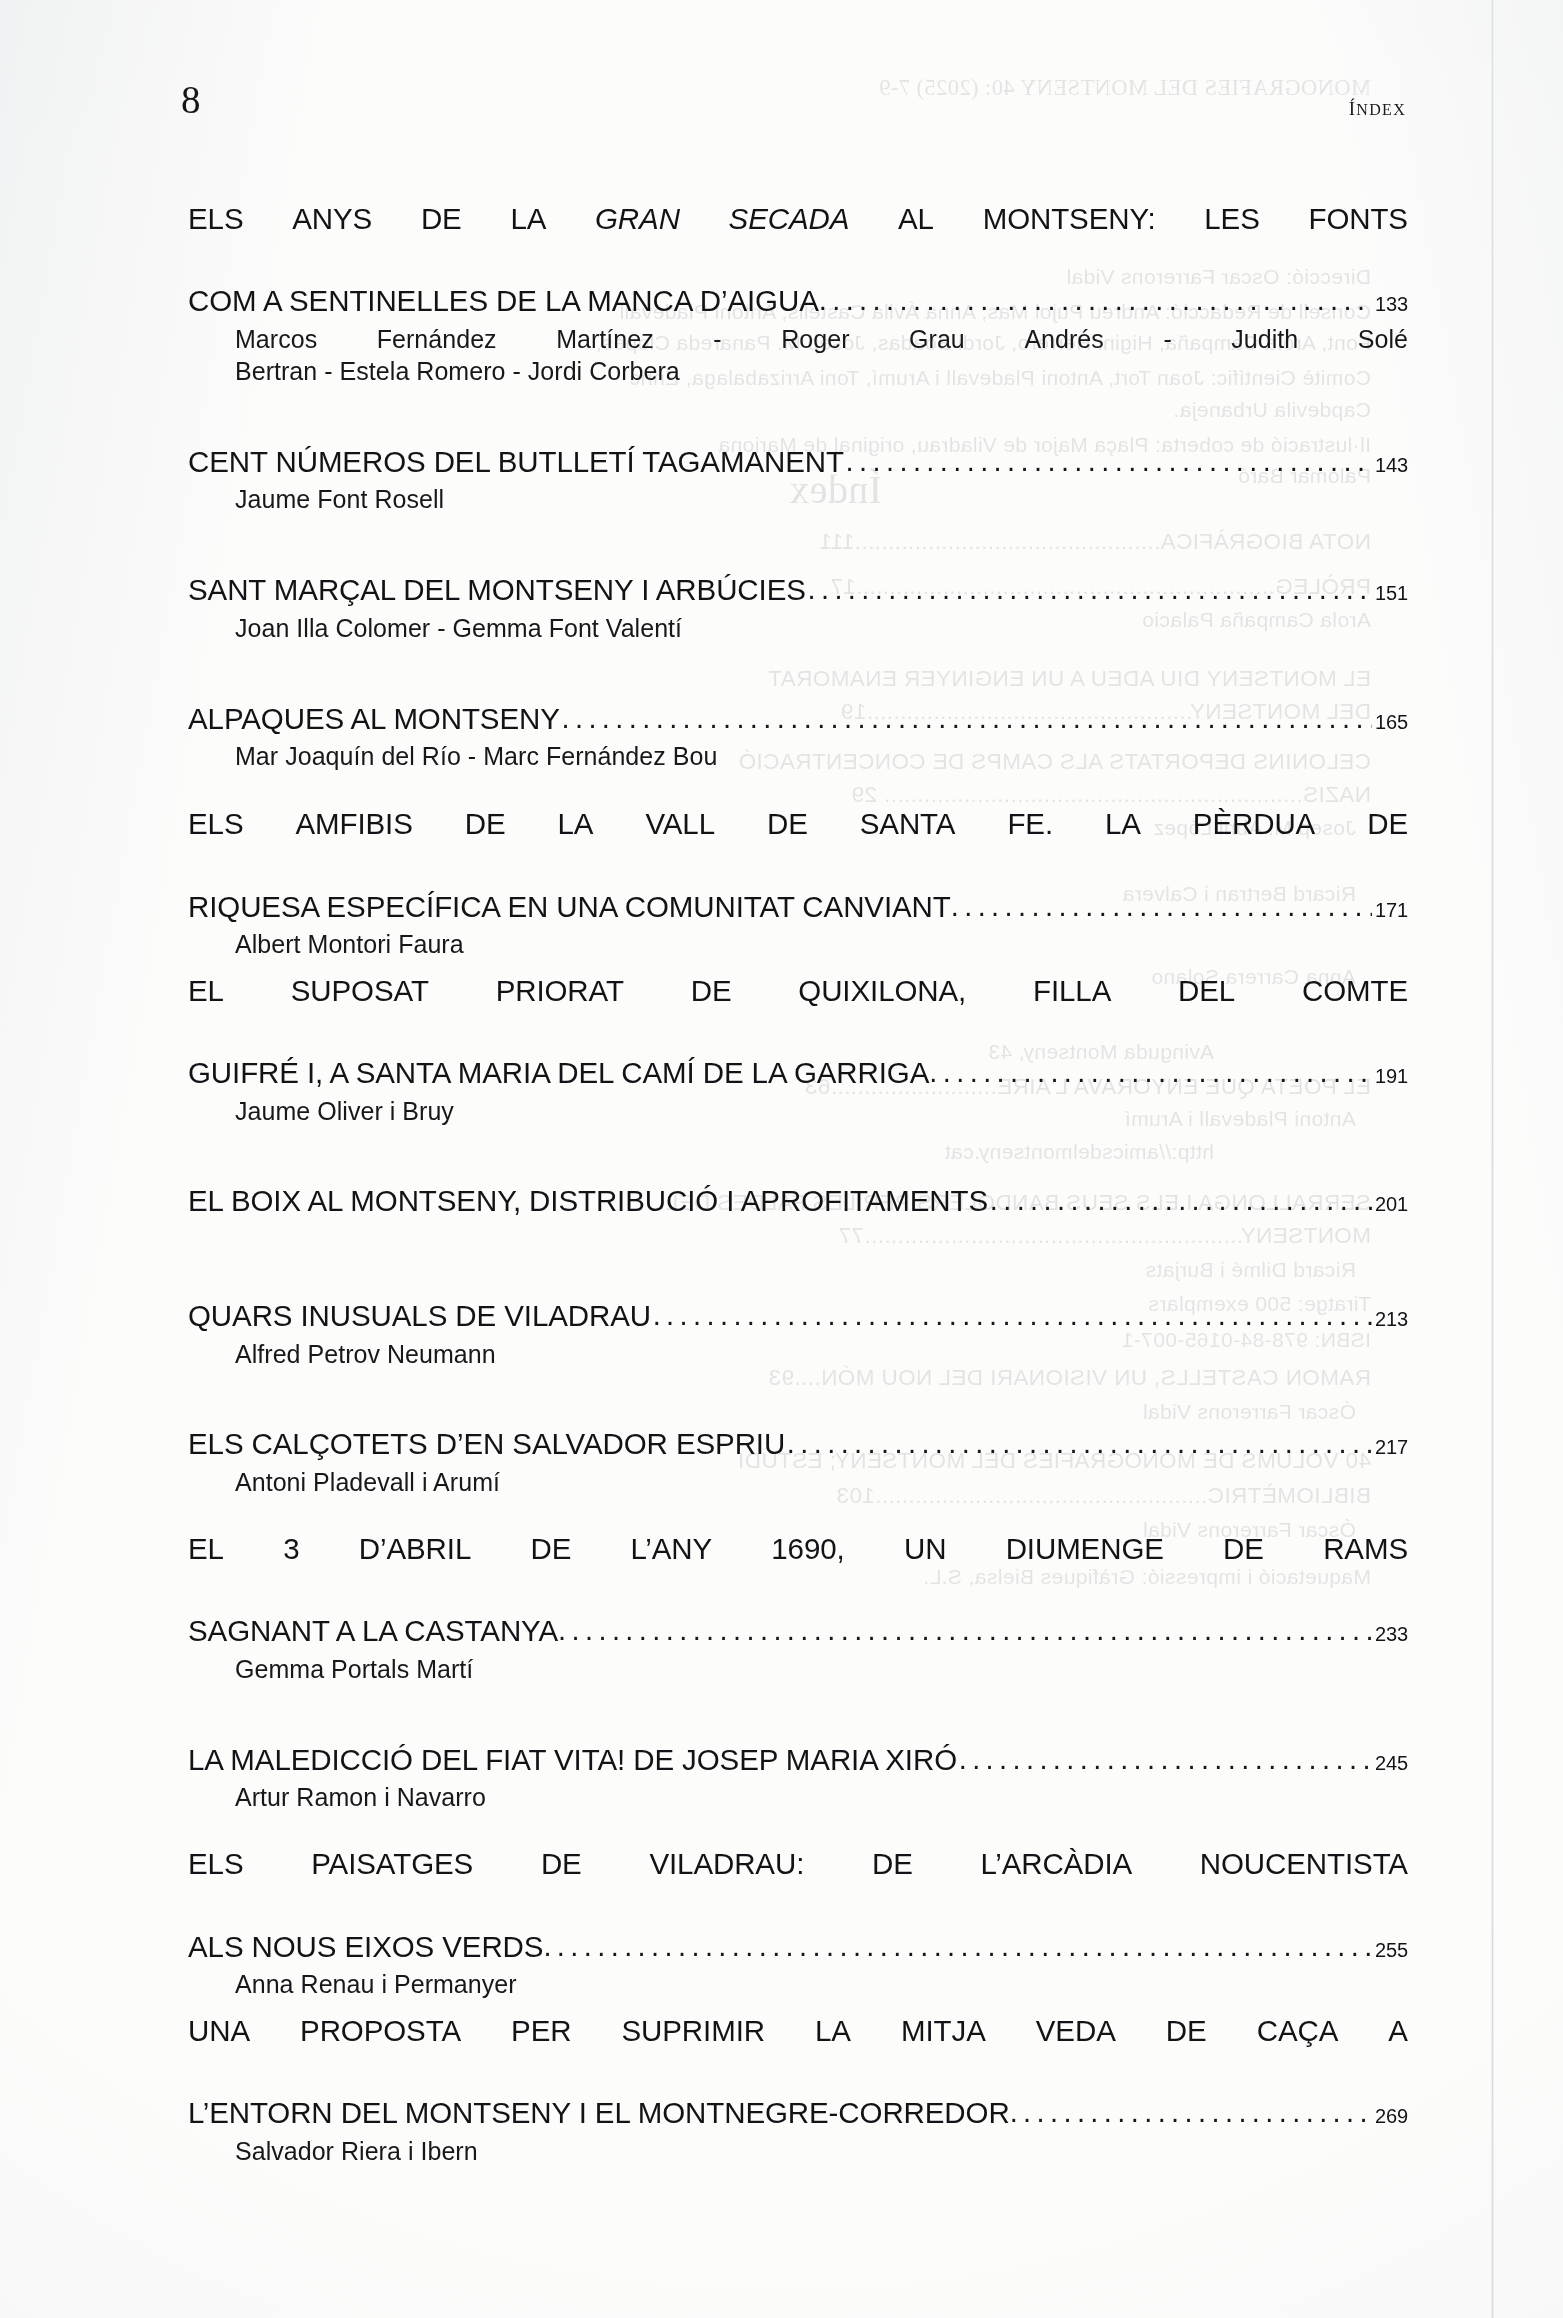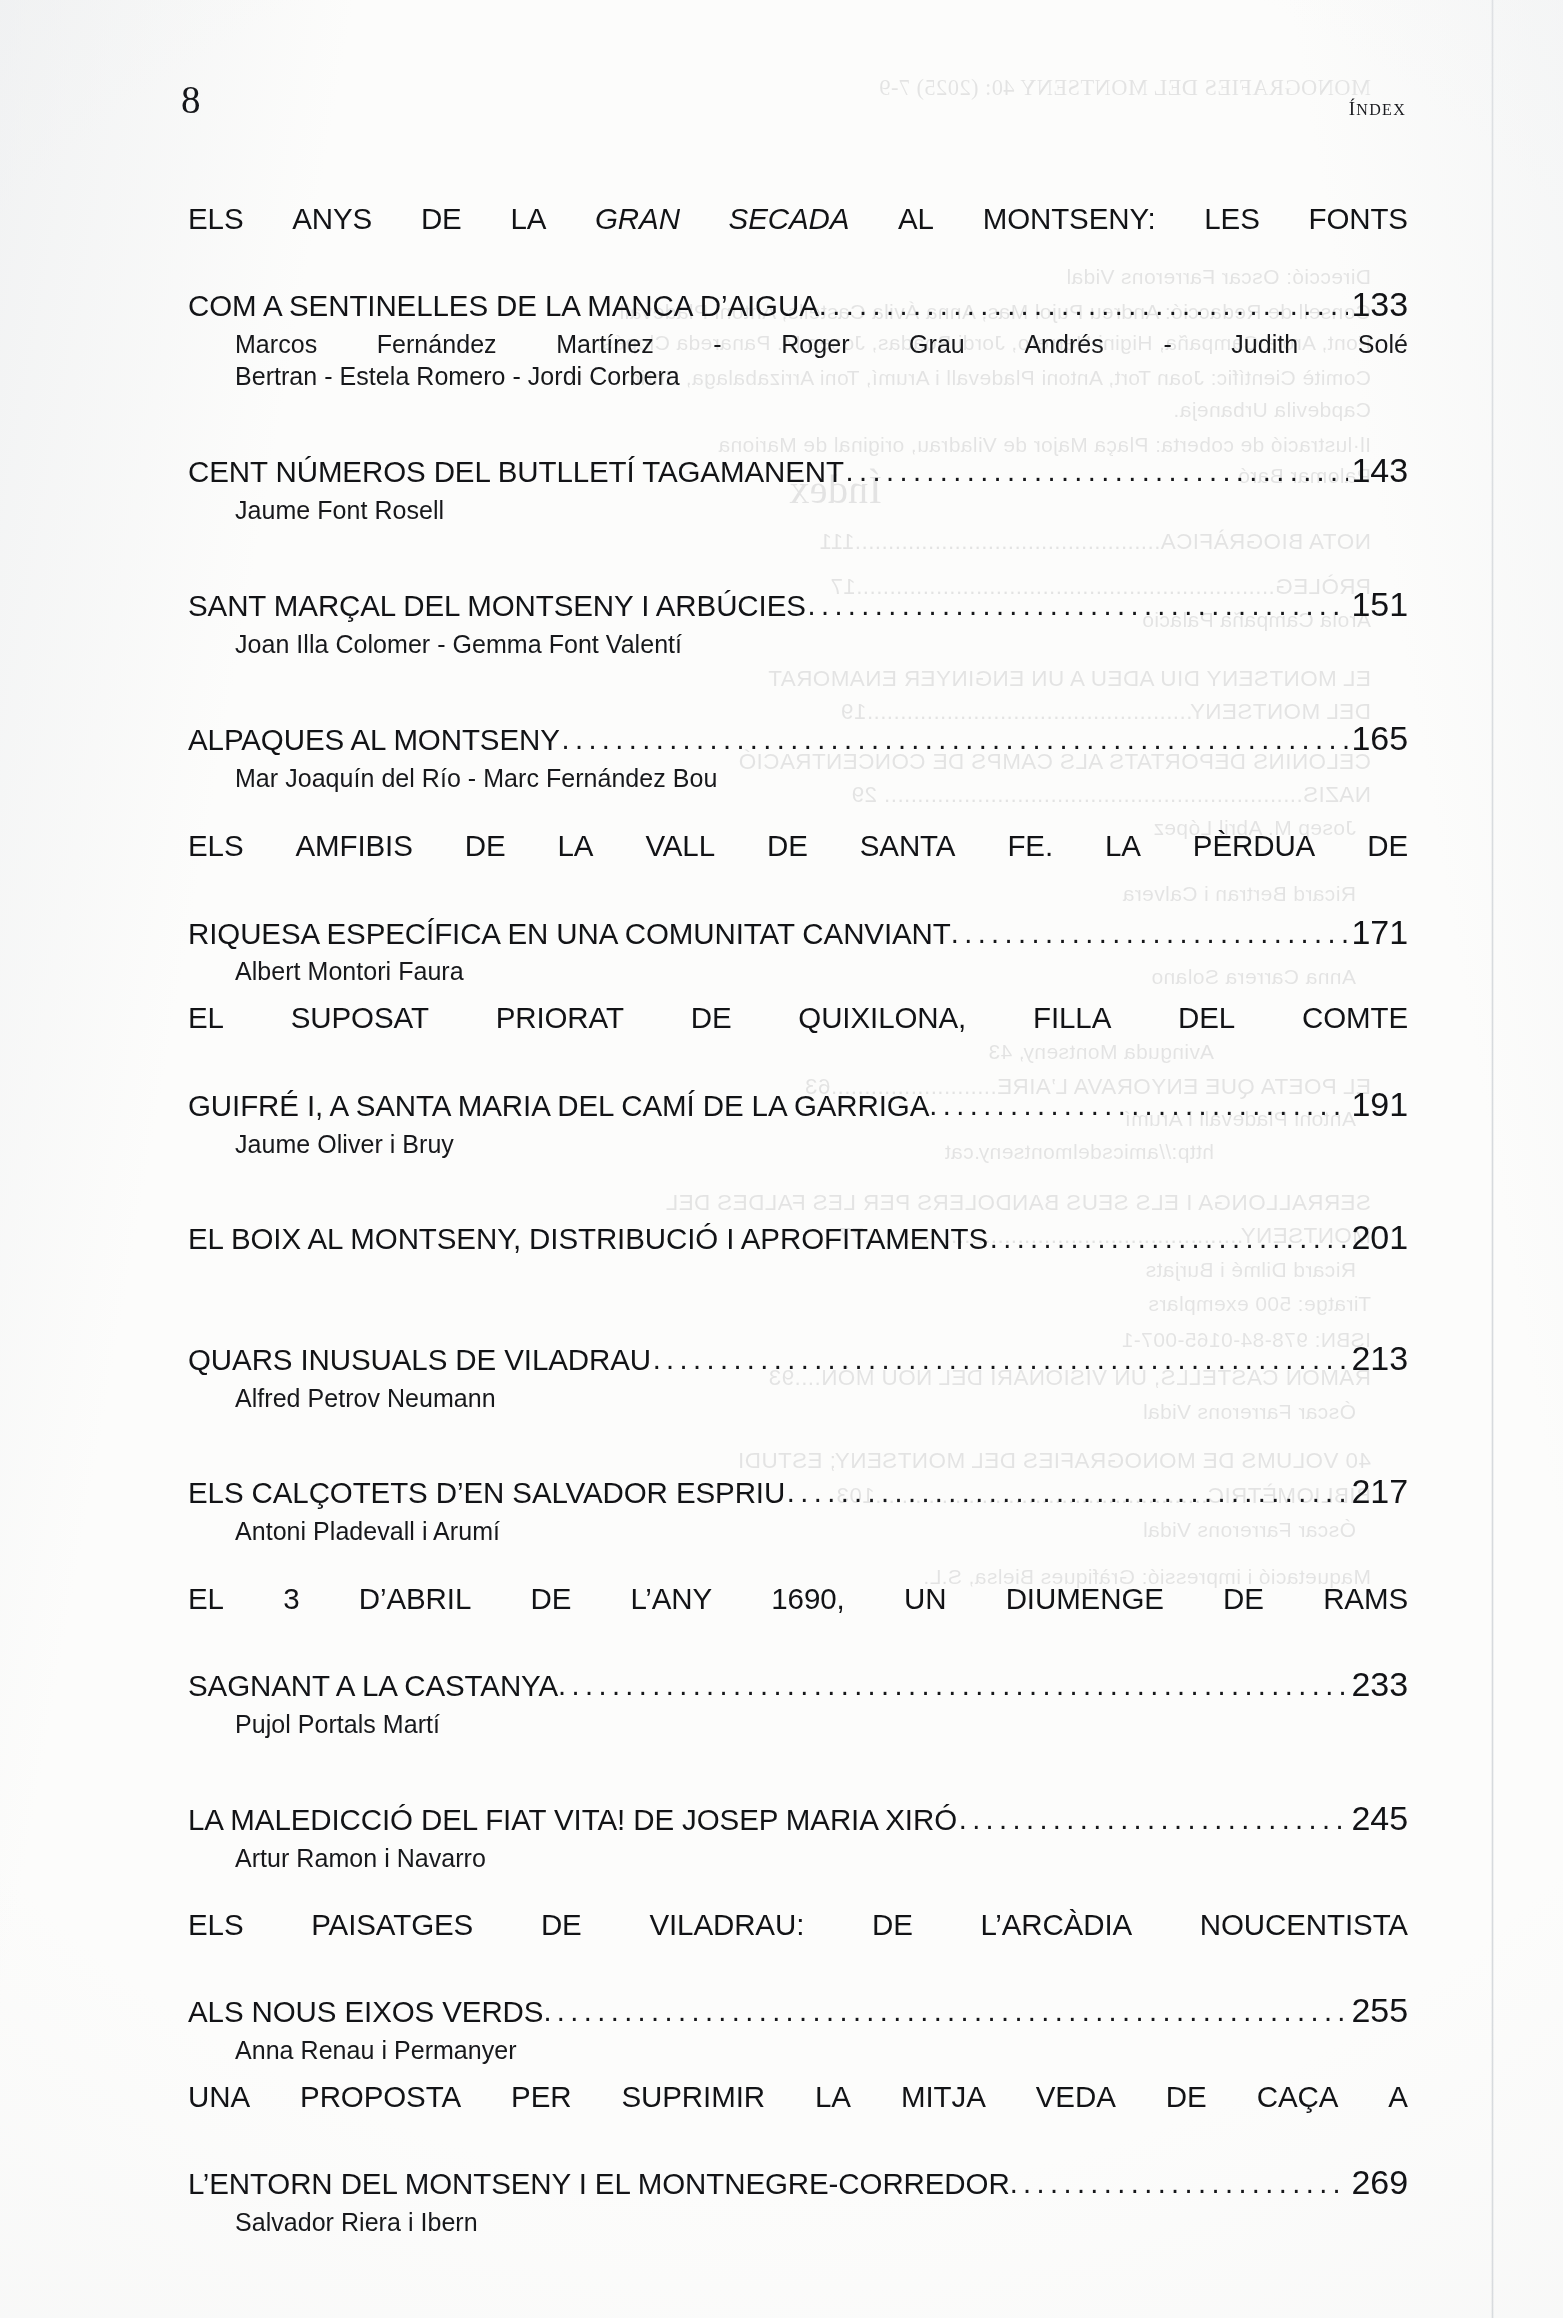--- a/index.html
+++ b/index.html
@@ -140,21 +140,21 @@
     margin: 0 3.3px 0 1.7px;
     letter-spacing: 5.4px;
     font-size: 29px;
     color: #16171a;
     transform: translateY(-0.8px);
   }
   .leader-row .pg {
     flex: 0 0 auto;
     white-space: nowrap;
     text-align: right;
-    font-size: 34px;
+    font-size: 20px;
   }
   .leader-row.tight .dots { margin-left: 0px; }
 
   .authors {
     font-size: 25px;
     line-height: 1.29;
     padding-left: 47px;
     margin-top: 1.7px;
     color: #17181b;
     letter-spacing: 0.04px;
@@ -390,21 +390,21 @@
             <span>DE</span>
             <span>RAMS</span>
           </div>
           <div class="leader-row tight">
             <span class="ttext">SAGNANT A LA CASTANYA</span>
             <span class="dots">........................................................................................................................</span>
             <span class="pg">233</span>
           </div>
         </div>
         <div class="authors">
-          <span class="aline">Pujol Portals Martí</span>
+          <span class="aline">Gemma Portals Martí</span>
         </div>
       </div>
       <div style="height: 11.7px;"></div>
       <div class="entry">
         <div class="title-block">
           <div class="leader-row">
             <span class="ttext"><span class="">LA MALEDICCIÓ DEL </span><span class="ital">FIAT VITA!</span><span class=""> DE JOSEP MARIA XIRÓ</span></span>
             <span class="dots">........................................................................................................................</span>
             <span class="pg">245</span>
           </div>

